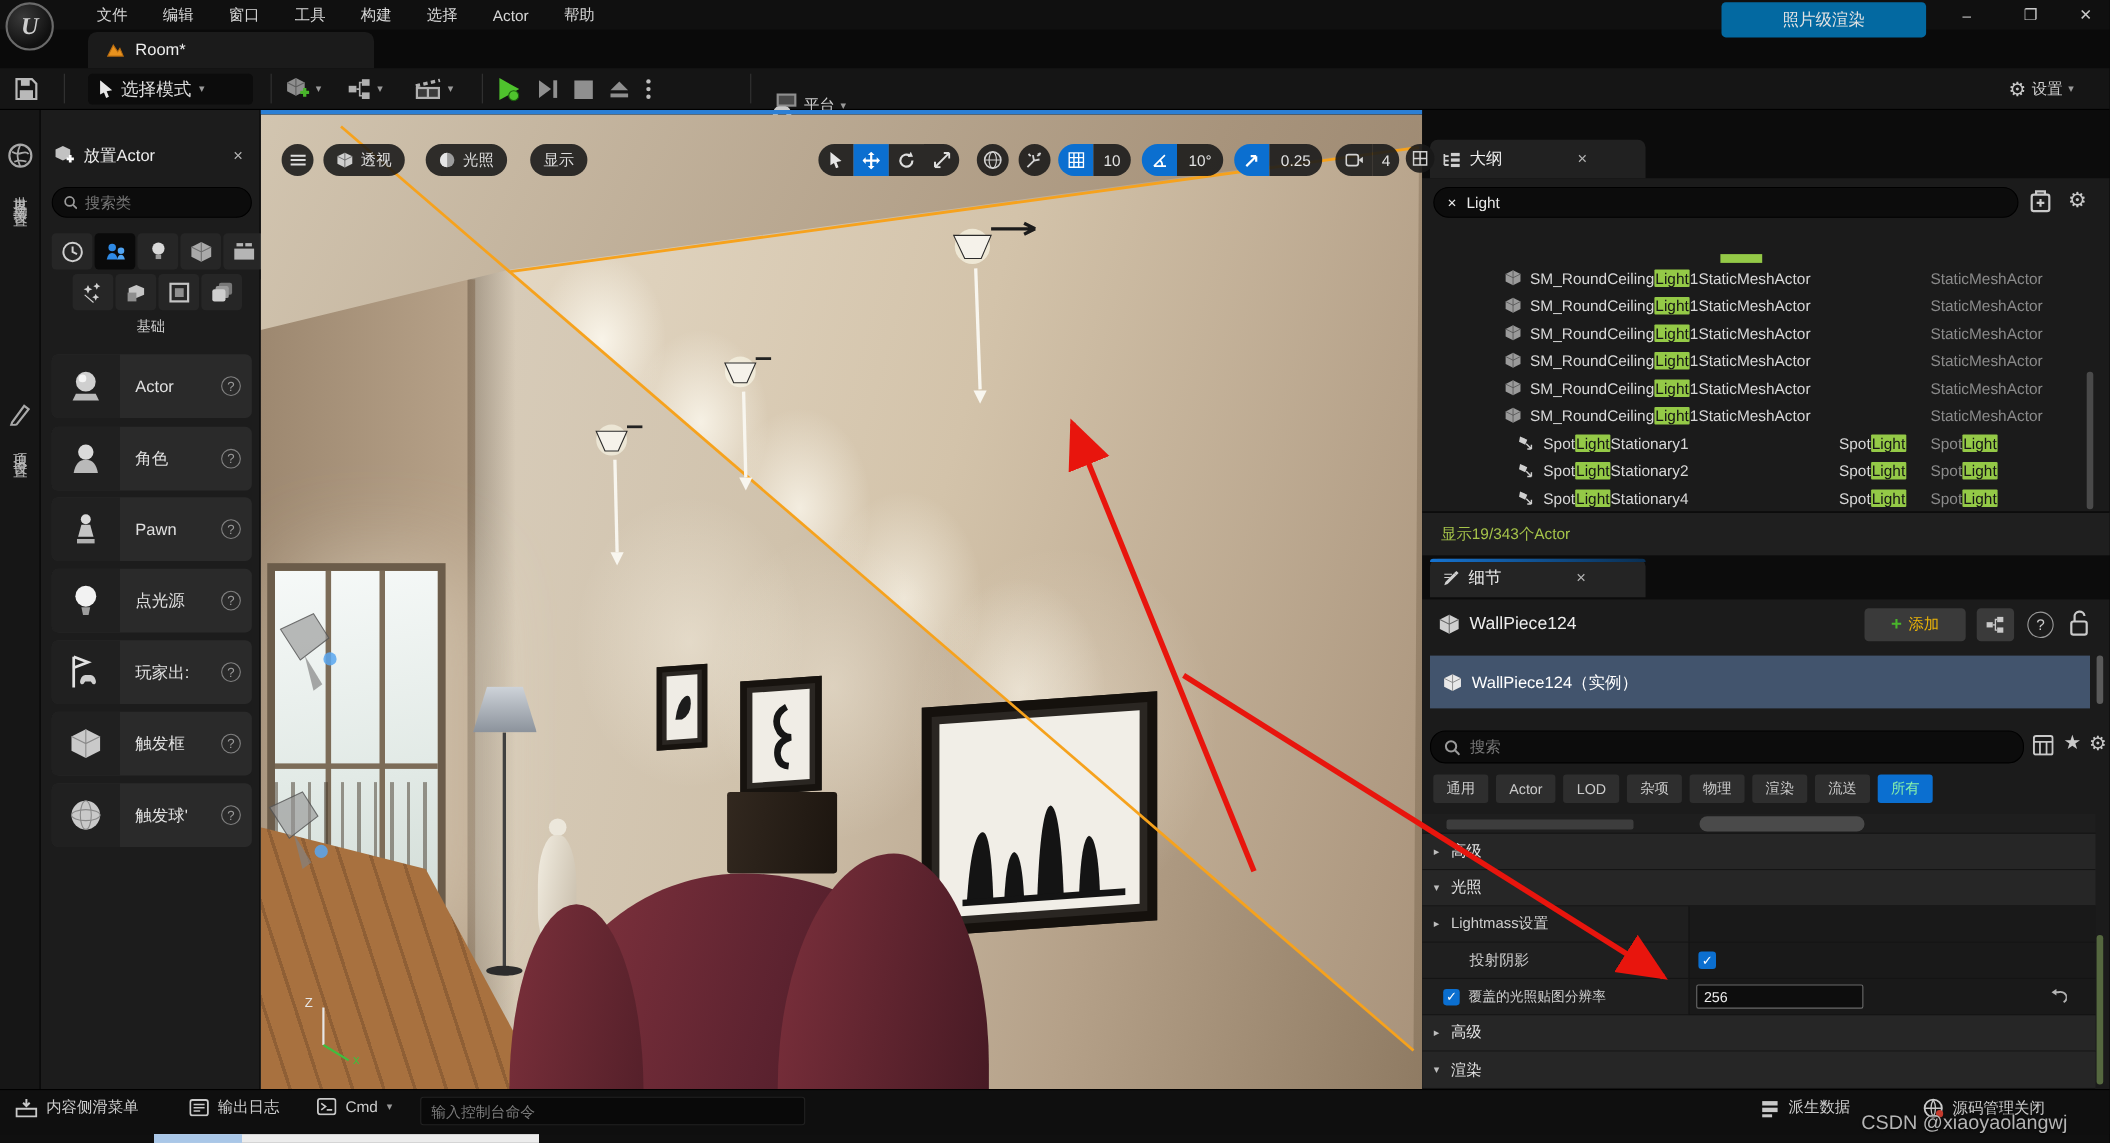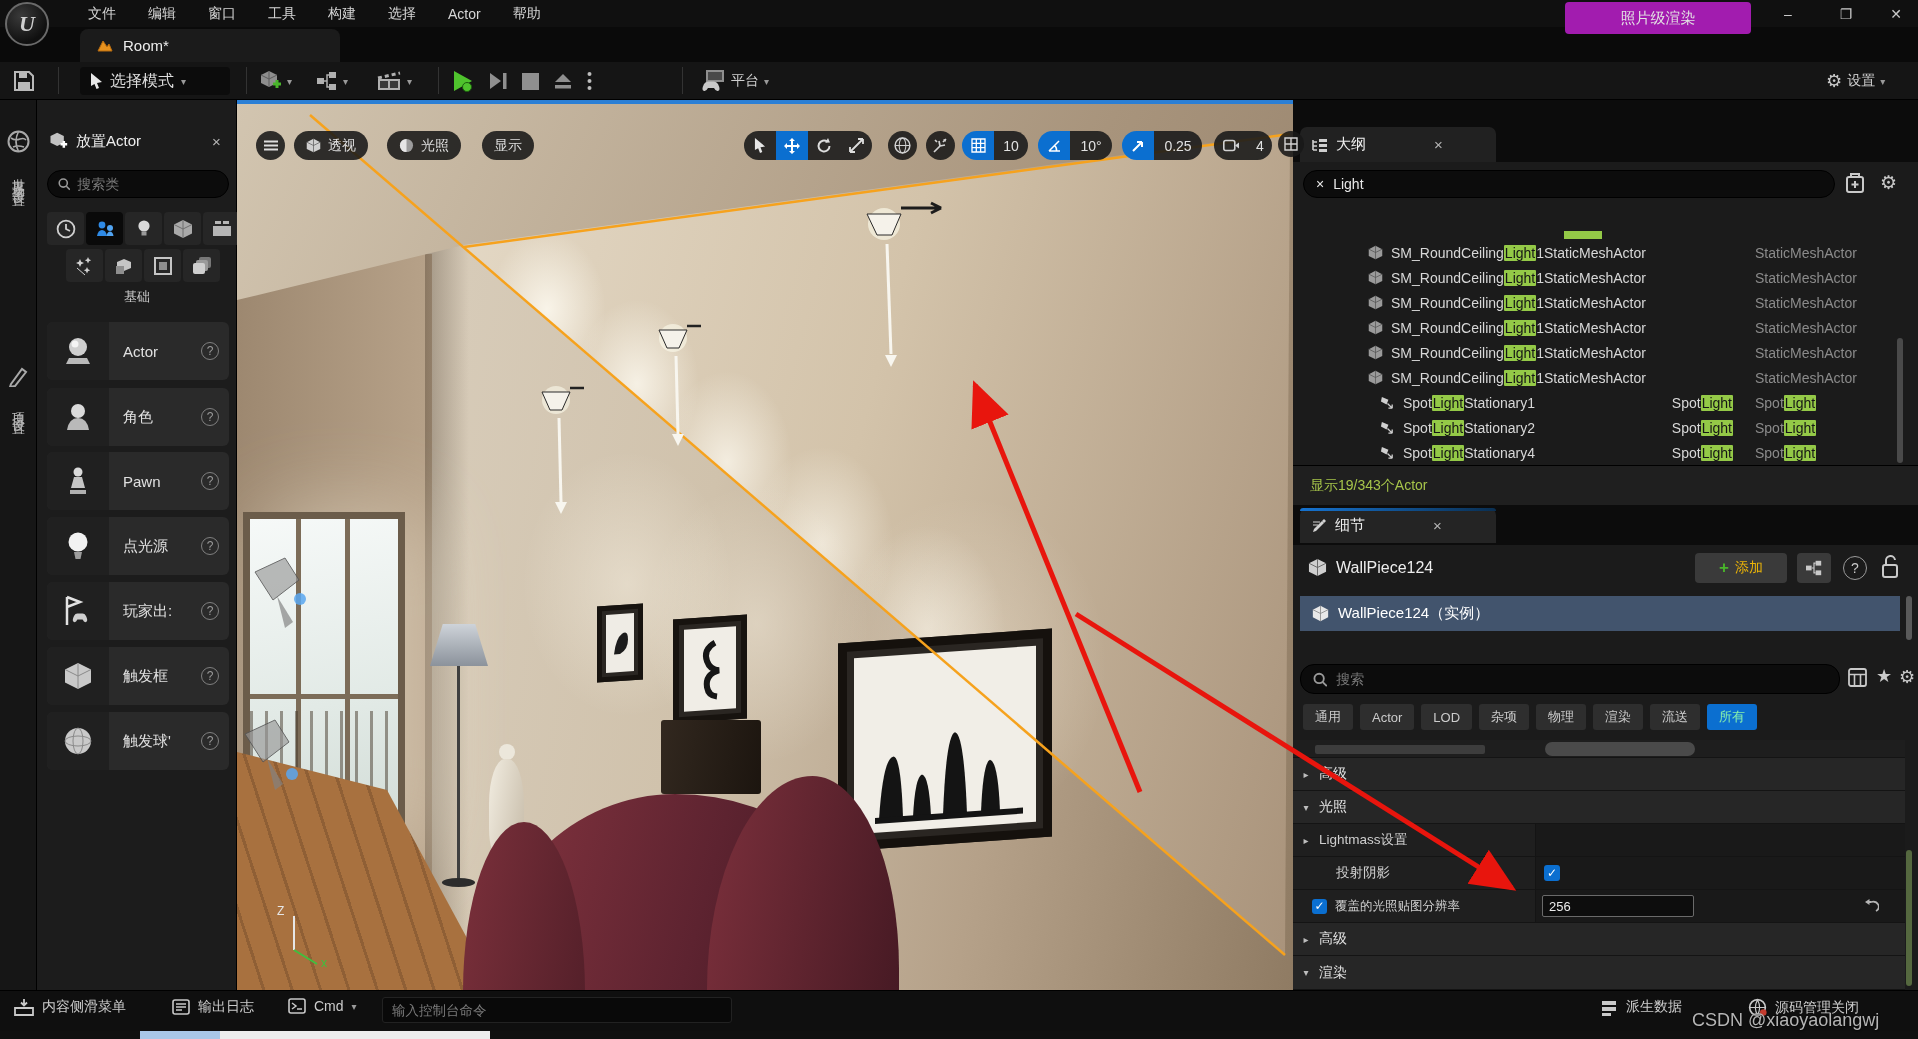--- a/index.html
+++ b/index.html
@@ -9,21 +9,21 @@
   .abs{position:absolute}
   .flex{display:flex;align-items:center}
   svg{display:block}
   
   .titlebar{left:0;top:0;width:1918px;height:27px;background:#101010}
   .tabrow{left:0;top:27px;width:1918px;height:35px;background:#0a0a0a}
   .toolbar{left:0;top:62px;width:1918px;height:38px;background:#151515;border-bottom:1px solid #000}
   .menu-item{font-size:14px;color:#d6d6d6;padding:0 4px;cursor:default}
   .ue-logo{left:5px;top:2px;width:44px;height:44px;border-radius:50%;background:radial-gradient(circle at 35% 30%,#3a3a3a,#101010 70%);border:2px solid #6a6a6a;z-index:9;display:flex;align-items:center;justify-content:center;color:#cfcfcf;font-family:"Liberation Serif",serif;font-size:22px;font-style:italic;font-weight:bold}
   .winbtn{top:0;height:27px;width:40px;display:flex;align-items:center;justify-content:center;color:#c9c9c9;font-size:14px}
-  .render-badge{left:1565px;top:2px;width:186px;height:32px;background:#a21caf;border-radius:4px;display:flex;align-items:center;justify-content:center;font-size:15px;color:#e3e3e3}
+  .render-badge{left:1565px;top:2px;width:186px;height:32px;background:#0369a1;border-radius:4px;display:flex;align-items:center;justify-content:center;font-size:15px;color:#e3e3e3}
   .level-tab{left:80px;top:29px;width:260px;height:33px;background:#1b1b1b;border-radius:8px 8px 0 0;display:flex;align-items:center;gap:9px;padding-left:16px;font-size:15px;color:#ededed}
   .tbtn{height:28px;display:flex;align-items:center;gap:5px;color:#cfcfcf;font-size:14px}
   .caret{font-size:10px;color:#9a9a9a}
   .vsep{top:67px;width:1px;height:27px;background:#333}
   .mode-pill{left:80px;top:67px;width:150px;height:28px;background:#0c0c0c;border-radius:4px;padding:0 10px;gap:7px}
   
   .leftrail{left:0;top:100px;width:37px;height:890px;background:#161616;border-right:1px solid #000}
   .vtext{writing-mode:vertical-rl;font-size:13px;color:#b9b9b9;letter-spacing:3px}
   
   .place-panel{left:37px;top:100px;width:200px;height:890px;background:#1c1c1c;border-right:1px solid #000}
@@ -158,21 +158,21 @@
         <path d="M2 11 L10 3 L18 11 Z" fill="#8f8f8f"></path>
         <rect x="2" y="14" width="16" height="3.5" fill="#8f8f8f"></rect>
       </svg>
     <svg width="5" height="20" viewBox="0 0 5 20">
         <circle cx="2.5" cy="3" r="2" fill="#bdbdbd"></circle>
         <circle cx="2.5" cy="10" r="2" fill="#bdbdbd"></circle>
         <circle cx="2.5" cy="17" r="2" fill="#bdbdbd"></circle>
       </svg>
   </div>
   <div class="abs vsep" style="left:682px"></div>
-  <div class="abs tbtn" style="left:700px;top:67px">
+  <div class="abs tbtn" style="left:700px;top:82px">
     <svg width="26" height="24" viewBox="0 0 26 24">
         <rect x="6" y="1" width="18" height="12" fill="#8f8f8f"></rect>
         <rect x="8" y="3" width="14" height="8" fill="#4a4a4a"></rect>
         <path d="M4 15 q-3 6 0 7 q2 .7 4-3 h6 q2 3.7 4 3 q3-1 0-7 q-1.5-2.5-4-2.5 h-6 q-2.5 0-4 2.5Z" fill="#c9c9c9"></path>
       </svg>
     <span>平台</span>
     <span class="caret">▾</span>
   </div>
   <div class="abs tbtn" style="left:1826px;top:67px">
     <span style="font-size:18px;color:#c9c9c9">⚙</span>
@@ -695,21 +695,21 @@
         <path d="M8 10 h3 v-6 h2 M11 10 v6 h2" stroke="#c9c9c9" fill="none" stroke-width="1.5"></path>
       </svg>
   </div>
   <div class="abs" style="left:1843px;top:556px;width:24px;height:24px;border:1.5px solid #9a9a9a;border-radius:50%;display:flex;align-items:center;justify-content:center;color:#c9c9c9;font-size:14px">?</div>
   <div class="abs" style="left:1880px;top:554px">
     <svg width="20" height="26" viewBox="0 0 20 26">
         <rect x="3" y="11" width="14" height="12" rx="2" fill="none" stroke="#c9c9c9" stroke-width="2"></rect>
         <path d="M6 11 v-4 a4.5 4.5 0 0 1 9 -1" fill="none" stroke="#c9c9c9" stroke-width="2"></path>
       </svg>
   </div>
-  <div class="abs flex" style="left:1300px;top:596px;width:600px;height:35px;background:#42546d;gap:9px;padding-left:12px">
+  <div class="abs flex" style="left:1300px;top:596px;width:600px;height:48px;background:#42546d;gap:9px;padding-left:12px">
     <svg width="17" height="17" viewBox="0 0 20 20">
         <path d="M10 1 L19 5.5 v9 L10 19 L1 14.5 v-9 Z" fill="#e8e8e8"></path>
         <path d="M10 1 v18 M1 5.5 l9 4.5 9-4.5" stroke="#8a8a8a" fill="none"></path>
       </svg>
     <span style="font-size:15px;color:#fff">WallPiece124（实例）</span>
   </div>
   <div class="abs search" style="left:1300px;top:664px;width:540px;height:30px;padding:0 12px;gap:9px">
     <svg width="15" height="15" viewBox="0 0 14 14">
         <circle cx="6" cy="6" r="4.6" fill="none" stroke="#9a9a9a" stroke-width="1.8"></circle>
         <path d="M9.5 9.5 L13.5 13.5" stroke="#9a9a9a" stroke-width="1.8"></path>

